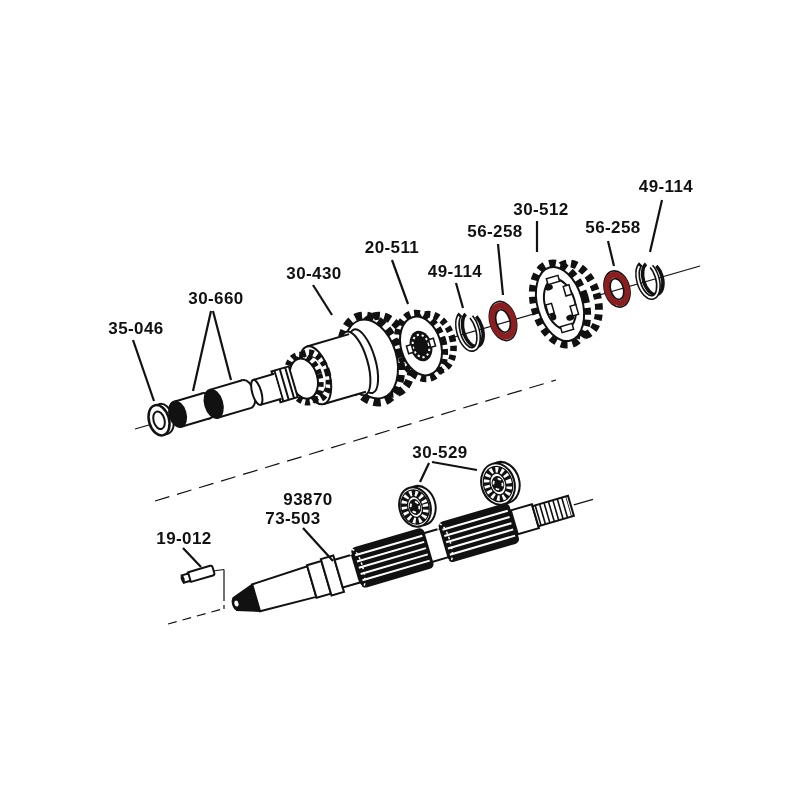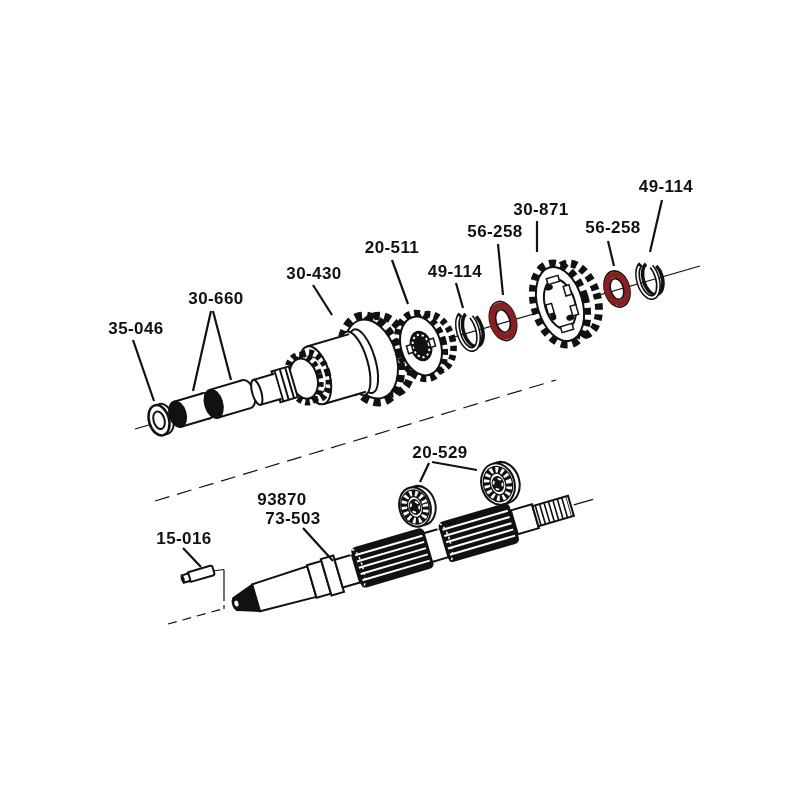--- a/index.html
+++ b/index.html
@@ -208,25 +208,25 @@
     <line x1="133" y1="340" x2="154" y2="401"></line>
     <line x1="429" y1="463" x2="420" y2="482"></line>
     <line x1="432" y1="462" x2="477" y2="470"></line>
     <line x1="303" y1="528" x2="333" y2="561"></line>
     <line x1="183" y1="548" x2="201" y2="567"></line>
   </g>
 </svg>
 
 <div class="callout" style="left:666px;top:186px">49-114</div>
 <div class="callout" style="left:613px;top:227px">56-258</div>
-<div class="callout" style="left:541px;top:209px">30-871</div>
+<div class="callout" style="left:541px;top:209px">30-512</div>
 <div class="callout" style="left:495px;top:231px">56-258</div>
 <div class="callout" style="left:455px;top:271px">49-114</div>
 <div class="callout" style="left:392px;top:247px">20-511</div>
 <div class="callout" style="left:314px;top:273px">30-430</div>
 <div class="callout" style="left:216px;top:298px">30-660</div>
 <div class="callout" style="left:136px;top:328px">35-046</div>
-<div class="callout" style="left:440px;top:452px">20-529</div>
-<div class="callout" style="left:282px;top:499px">93870</div>
+<div class="callout" style="left:440px;top:452px">30-529</div>
+<div class="callout" style="left:308px;top:499px">93870</div>
 <div class="callout" style="left:293px;top:518px">73-503</div>
-<div class="callout" style="left:184px;top:538px">15-016</div>
+<div class="callout" style="left:184px;top:538px">19-012</div>
 
 </div>
 
 </body></html>

